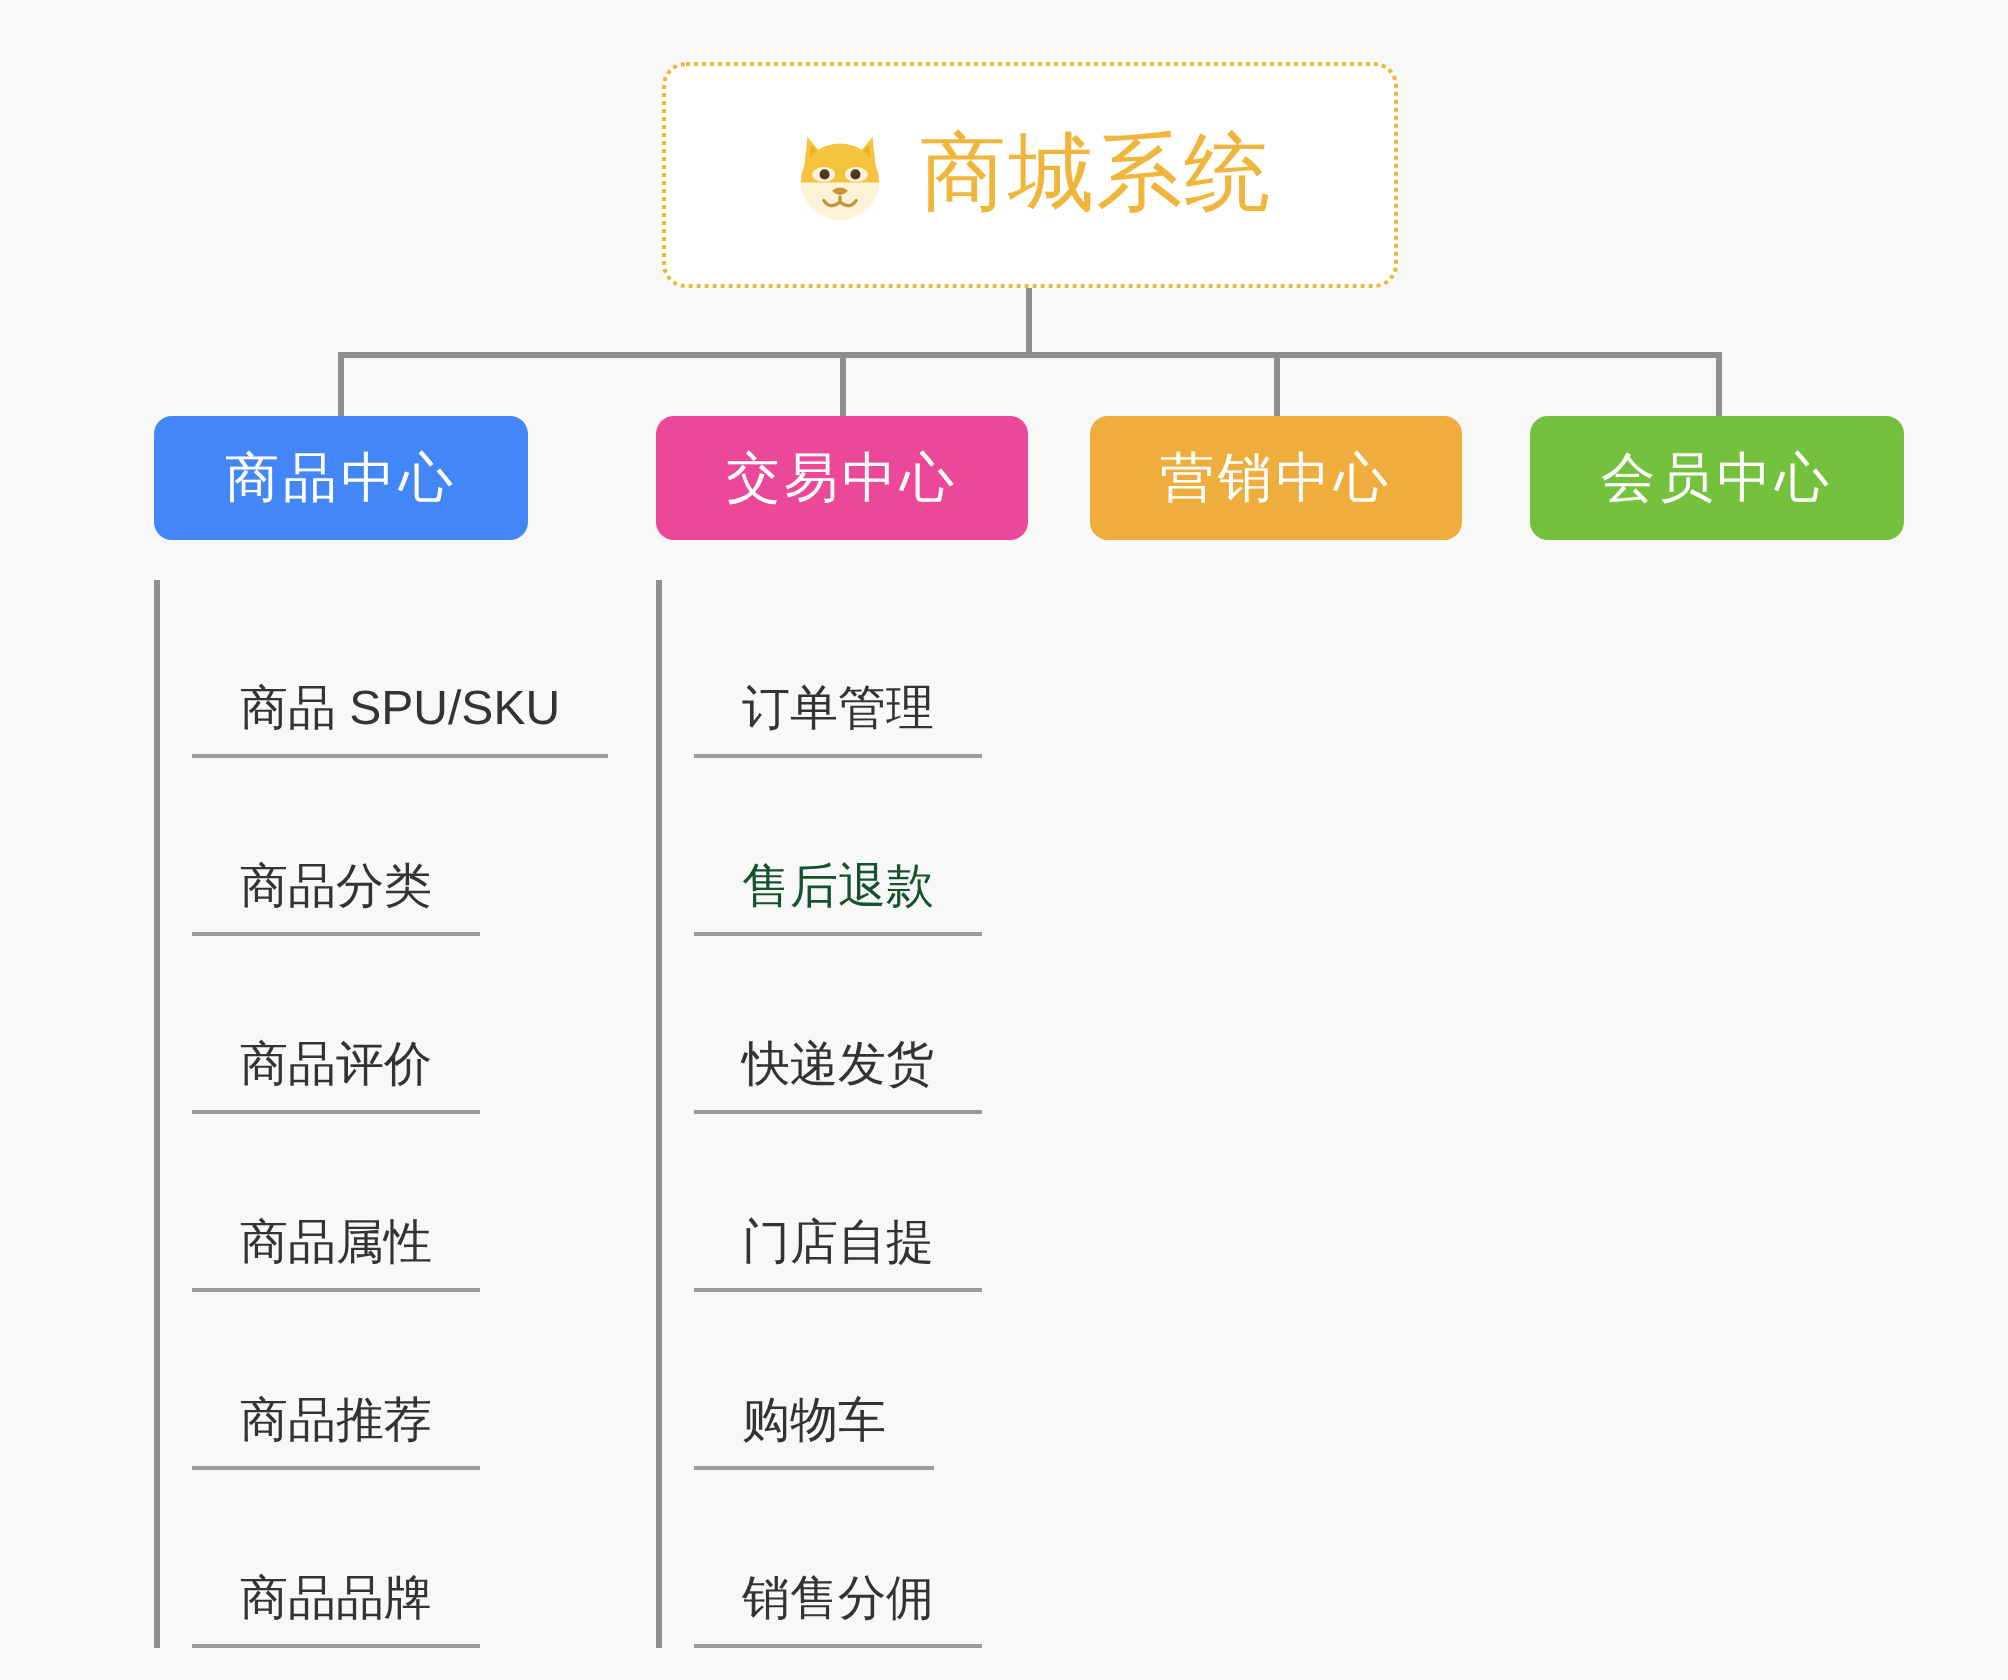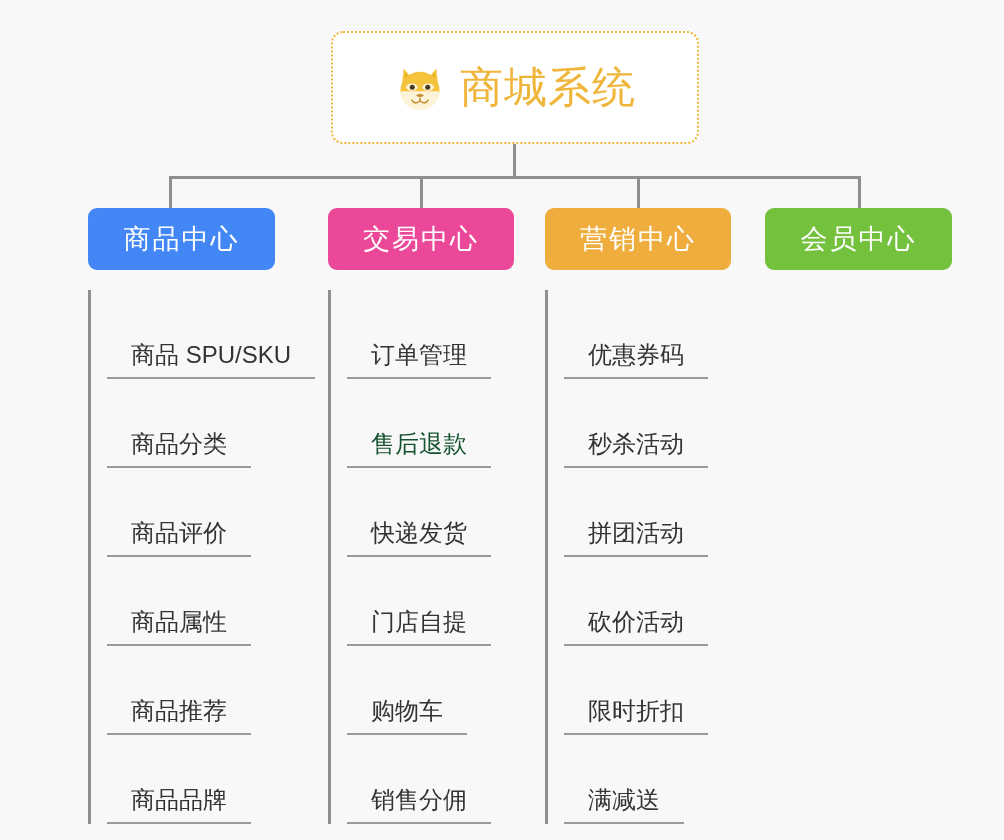--- a/index.html
+++ b/index.html
@@ -88,21 +88,21 @@
     align-items: center;
     justify-content: center;
     color: #ffffff;
     font-size: 27px;
     letter-spacing: 2px;
     white-space: nowrap;
     box-sizing: border-box;
   }
 
   
-  .branch-0 { left: 68px;  }
+  .branch-0 { left: 57px;  }
   .branch-1 { left: 308px; }
   .branch-2 { left: 525px; text-align: right; }
   .branch-3 { left: 745px; }
 
   .branch-0 .branch-header { width: 187px; }
   .branch-1 .branch-header { width: 186px; }
   .branch-2 .branch-header { width: 186px; }
   .branch-3 .branch-header { width: 187px; }
 
   
@@ -204,39 +204,19 @@
           <span class="leaf-label" style="color: rgb(51, 51, 51); border-bottom-color: rgb(154, 154, 154);">购物车</span>
         </div>
       <div class="leaf-item">
           <span class="leaf-label" style="color: rgb(51, 51, 51); border-bottom-color: rgb(154, 154, 154);">销售分佣</span>
         </div>
     </div>
   </div>
 
   <div class="branch branch-2">
     <div class="branch-header" style="background: rgb(238, 173, 60);">营销中心</div>
-    <div class="leaf-list" style="border-left-color: rgb(143, 143, 143);">
-      <div class="leaf-item">
-          <span class="leaf-label" style="color: rgb(51, 51, 51); border-bottom-color: rgb(154, 154, 154);">优惠券码</span>
-        </div>
-      <div class="leaf-item">
-          <span class="leaf-label" style="color: rgb(51, 51, 51); border-bottom-color: rgb(154, 154, 154);">秒杀活动</span>
-        </div>
-      <div class="leaf-item">
-          <span class="leaf-label" style="color: rgb(51, 51, 51); border-bottom-color: rgb(154, 154, 154);">拼团活动</span>
-        </div>
-      <div class="leaf-item">
-          <span class="leaf-label" style="color: rgb(51, 51, 51); border-bottom-color: rgb(154, 154, 154);">砍价活动</span>
-        </div>
-      <div class="leaf-item">
-          <span class="leaf-label" style="color: rgb(51, 51, 51); border-bottom-color: rgb(154, 154, 154);">限时折扣</span>
-        </div>
-      <div class="leaf-item">
-          <span class="leaf-label" style="color: rgb(51, 51, 51); border-bottom-color: rgb(154, 154, 154);">满减送</span>
-        </div>
-    </div>
   </div>
 
   <div class="branch branch-3">
     <div class="branch-header" style="background: rgb(115, 193, 61);">会员中心</div>
   </div>
 
 </div>
 
 </body></html>

